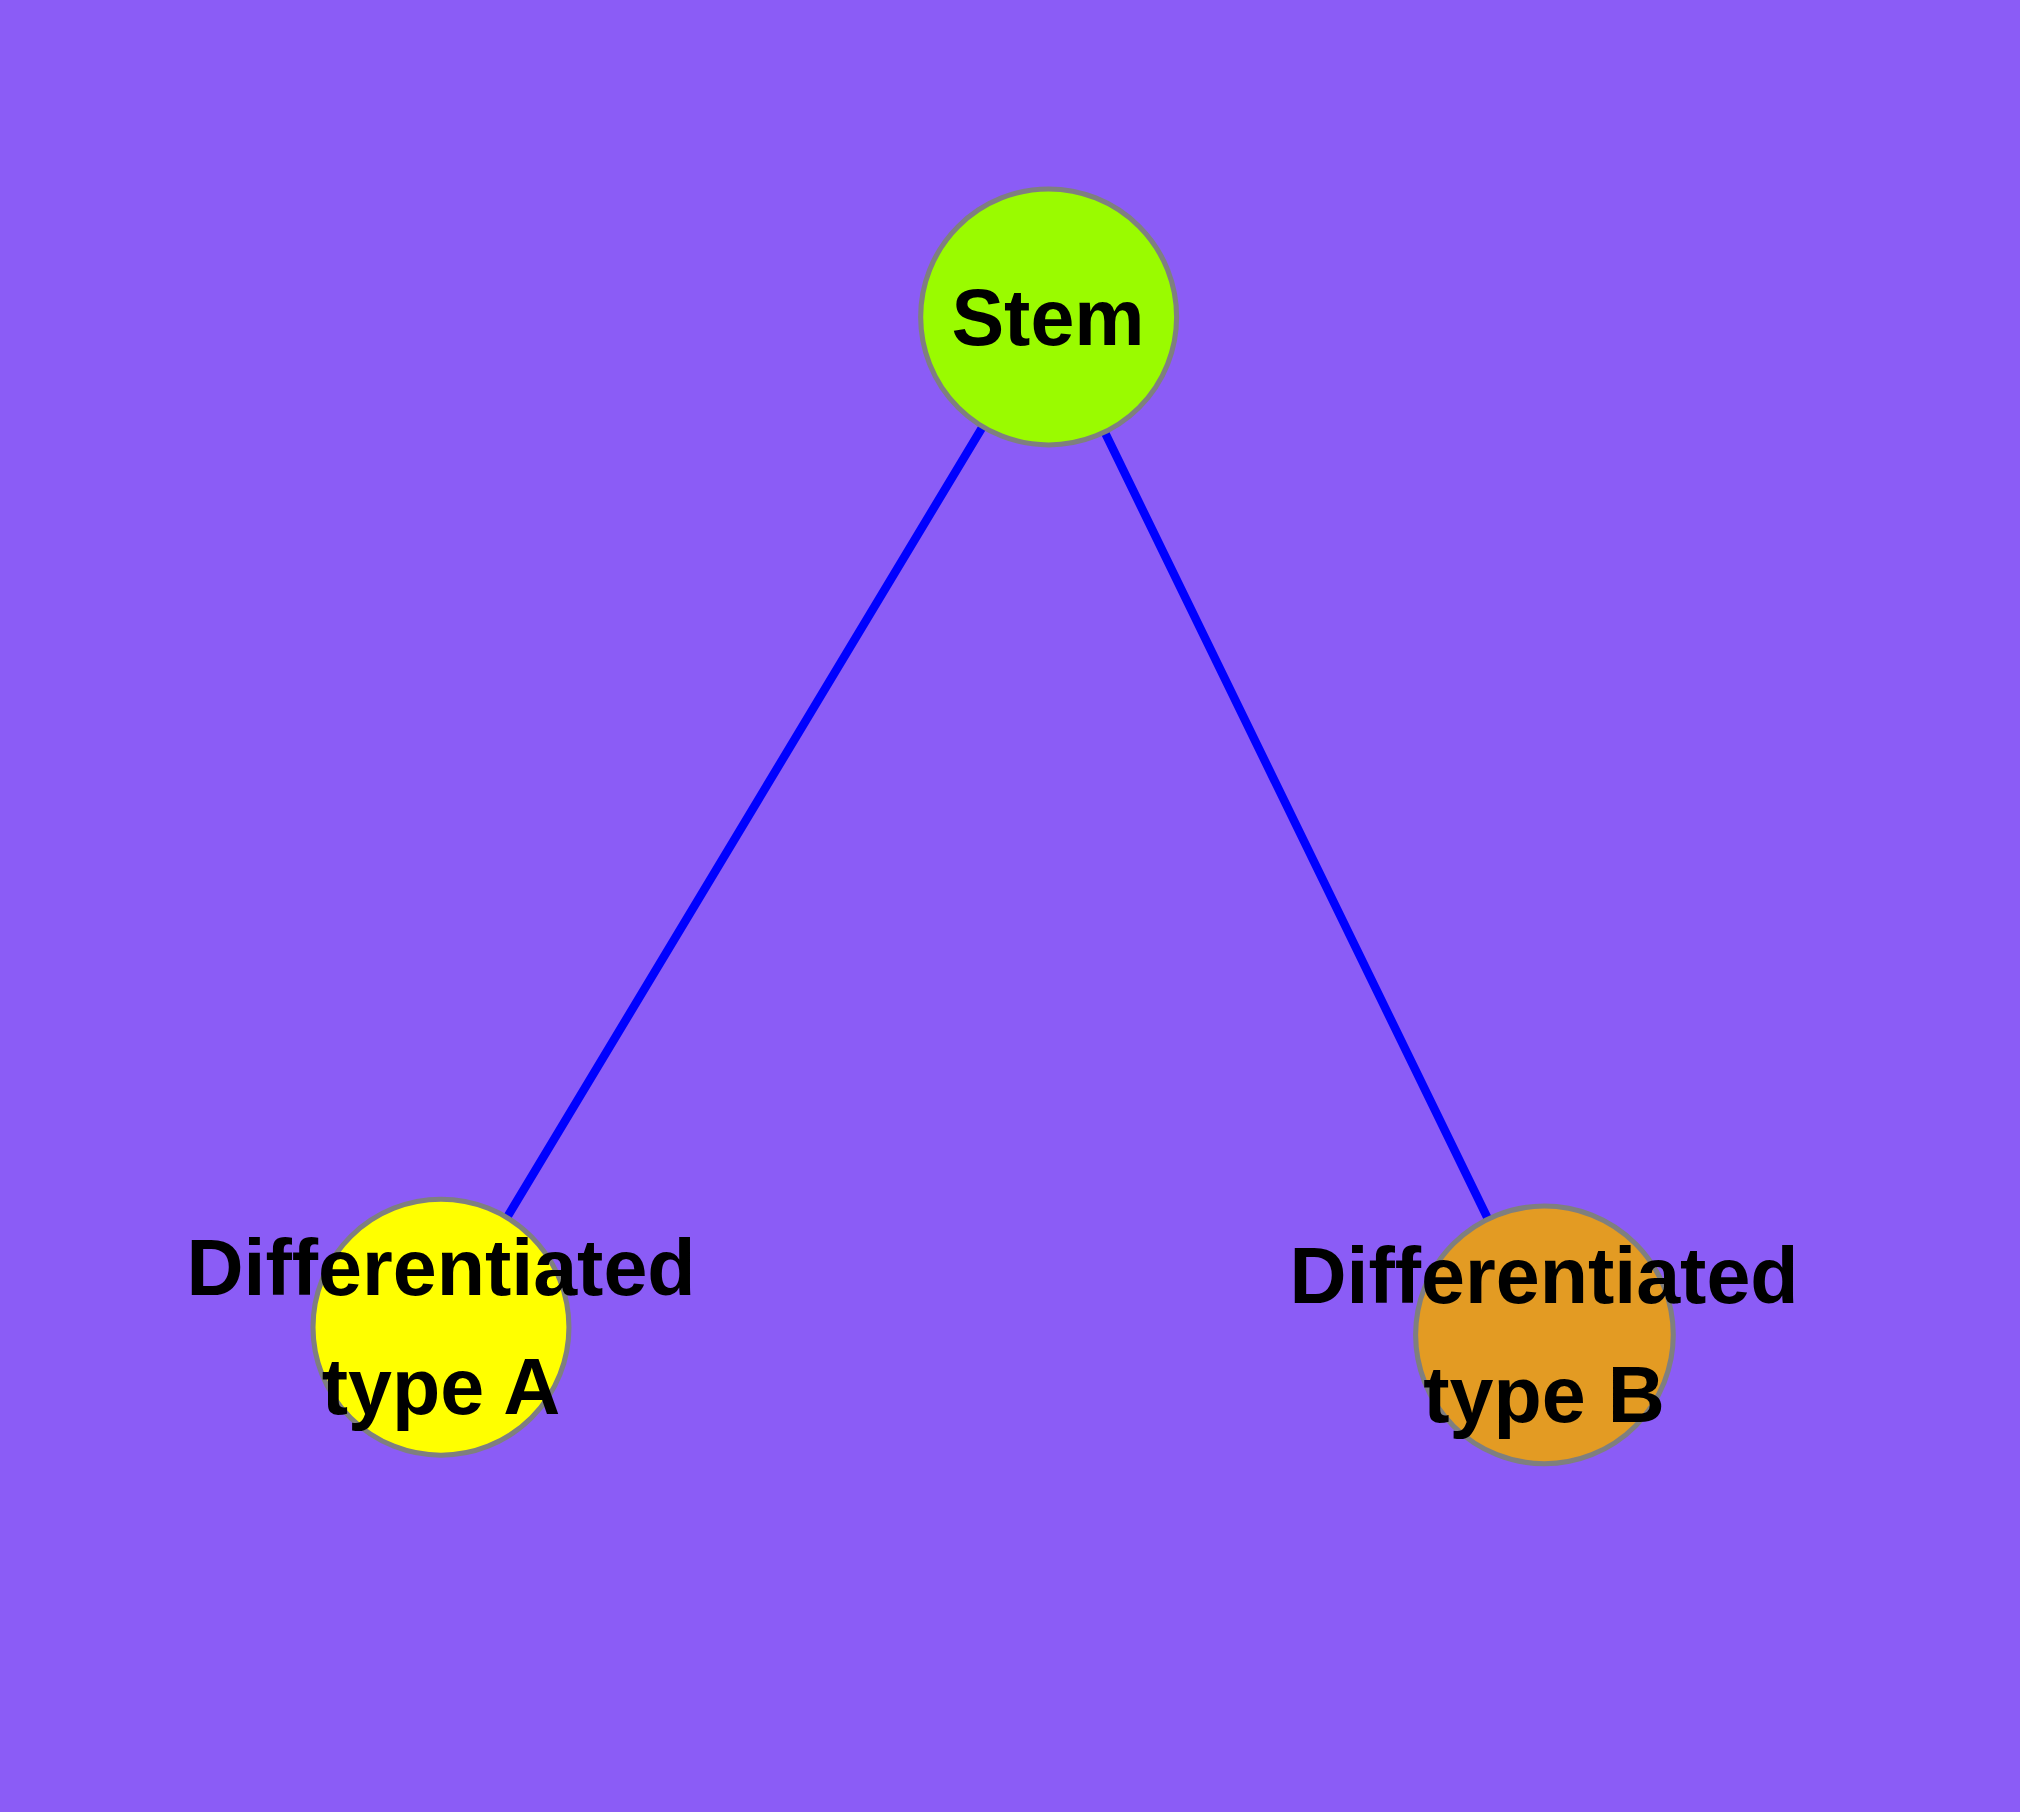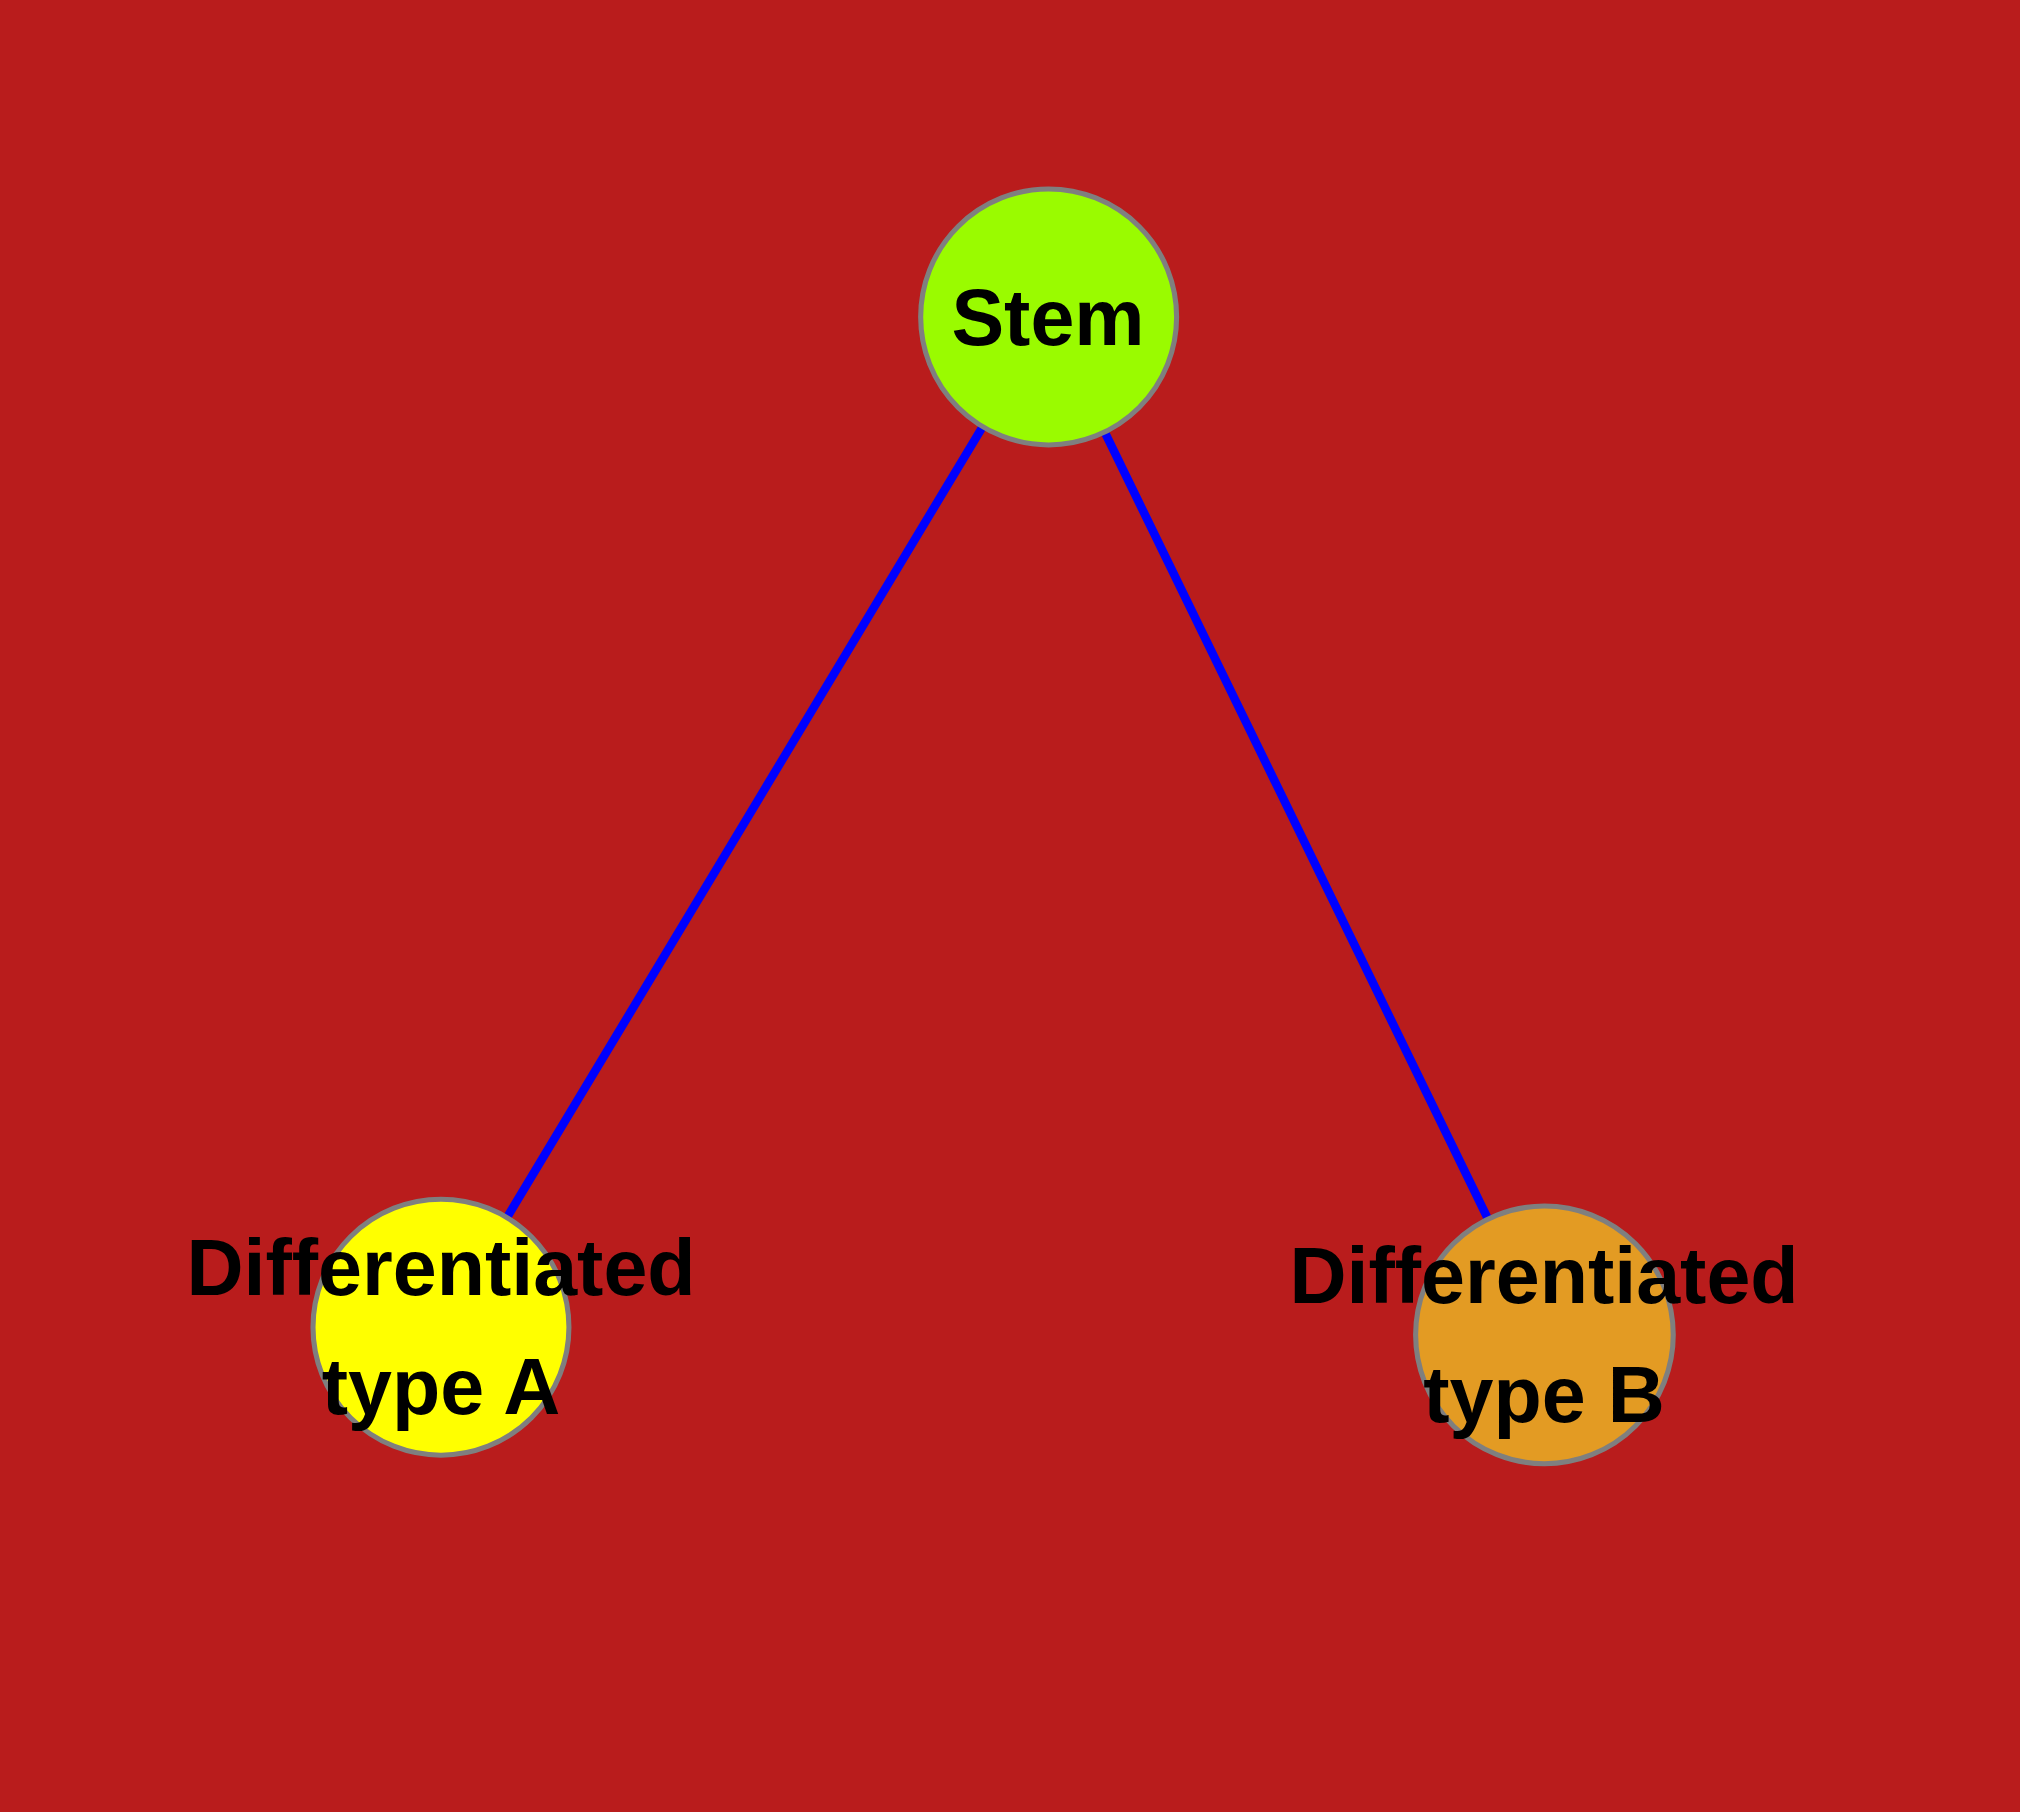--- a/index.html
+++ b/index.html
@@ -29,21 +29,21 @@
     font-weight: bold;
     font-size: 79px;
     line-height: 119px;
     color: #000000;
     pointer-events: none;
   }
 </style>
 </head>
 <body>
 
-<div class="canvas" style="background: #b91c1c; text-decoration: underline;">
+<div class="canvas" style="background: #8b5cf6; text-decoration: underline;">
   <svg class="graph-svg" viewBox="0 0 2384 2138" xmlns="http://www.w3.org/2000/svg">
     <line stroke-linecap="round" x1="1237" y1="374" x2="520" y2="1566" stroke="#0000FF" stroke-width="10"></line>
     <line stroke-linecap="round" x1="1237" y1="374" x2="1822" y2="1575" stroke="#0000FF" stroke-width="10"></line>
     <circle cx="1237" cy="374" r="151" fill="#9AFB00" stroke="#7F7F7F" stroke-width="6"></circle>
     <circle cx="520" cy="1566" r="151" fill="#FFFF00" stroke="#7F7F7F" stroke-width="6"></circle>
     <circle cx="1822" cy="1575" r="152" fill="#E39B23" stroke="#7F7F7F" stroke-width="6"></circle>
   </svg>
 
   <div class="node-label" style="left: 1048px; top: 317px; color: rgb(0, 0, 0);">Stem</div>
 

